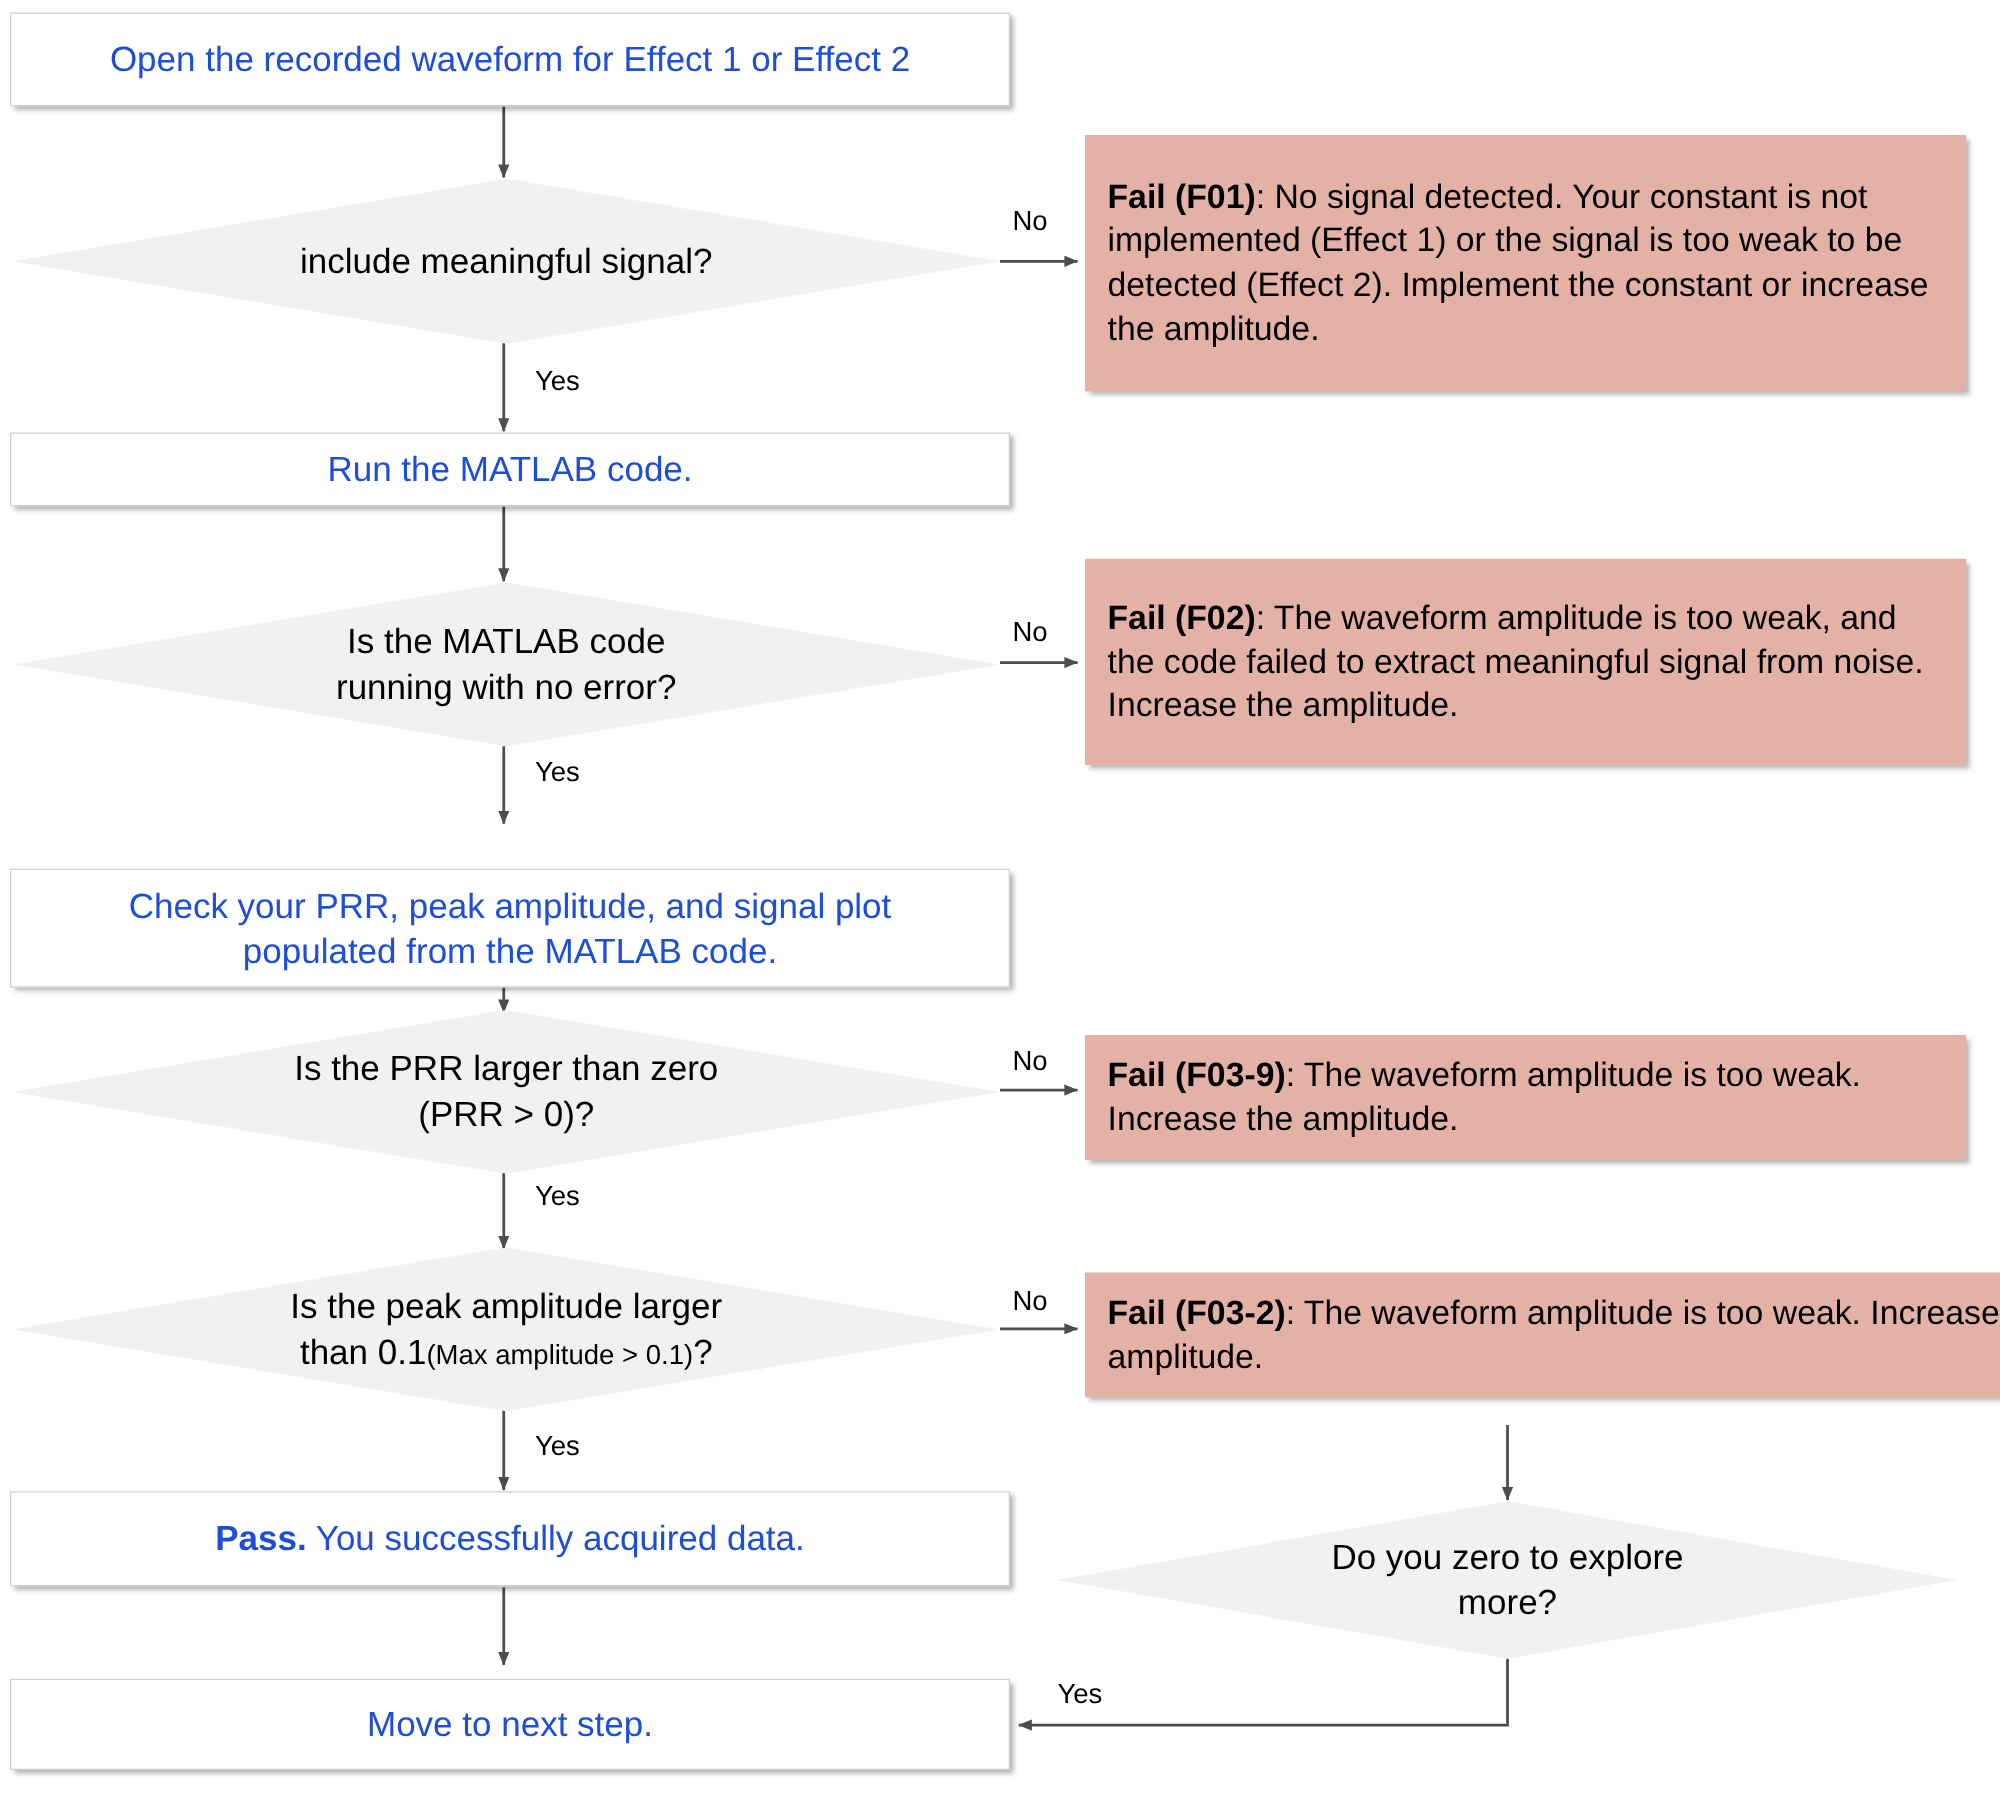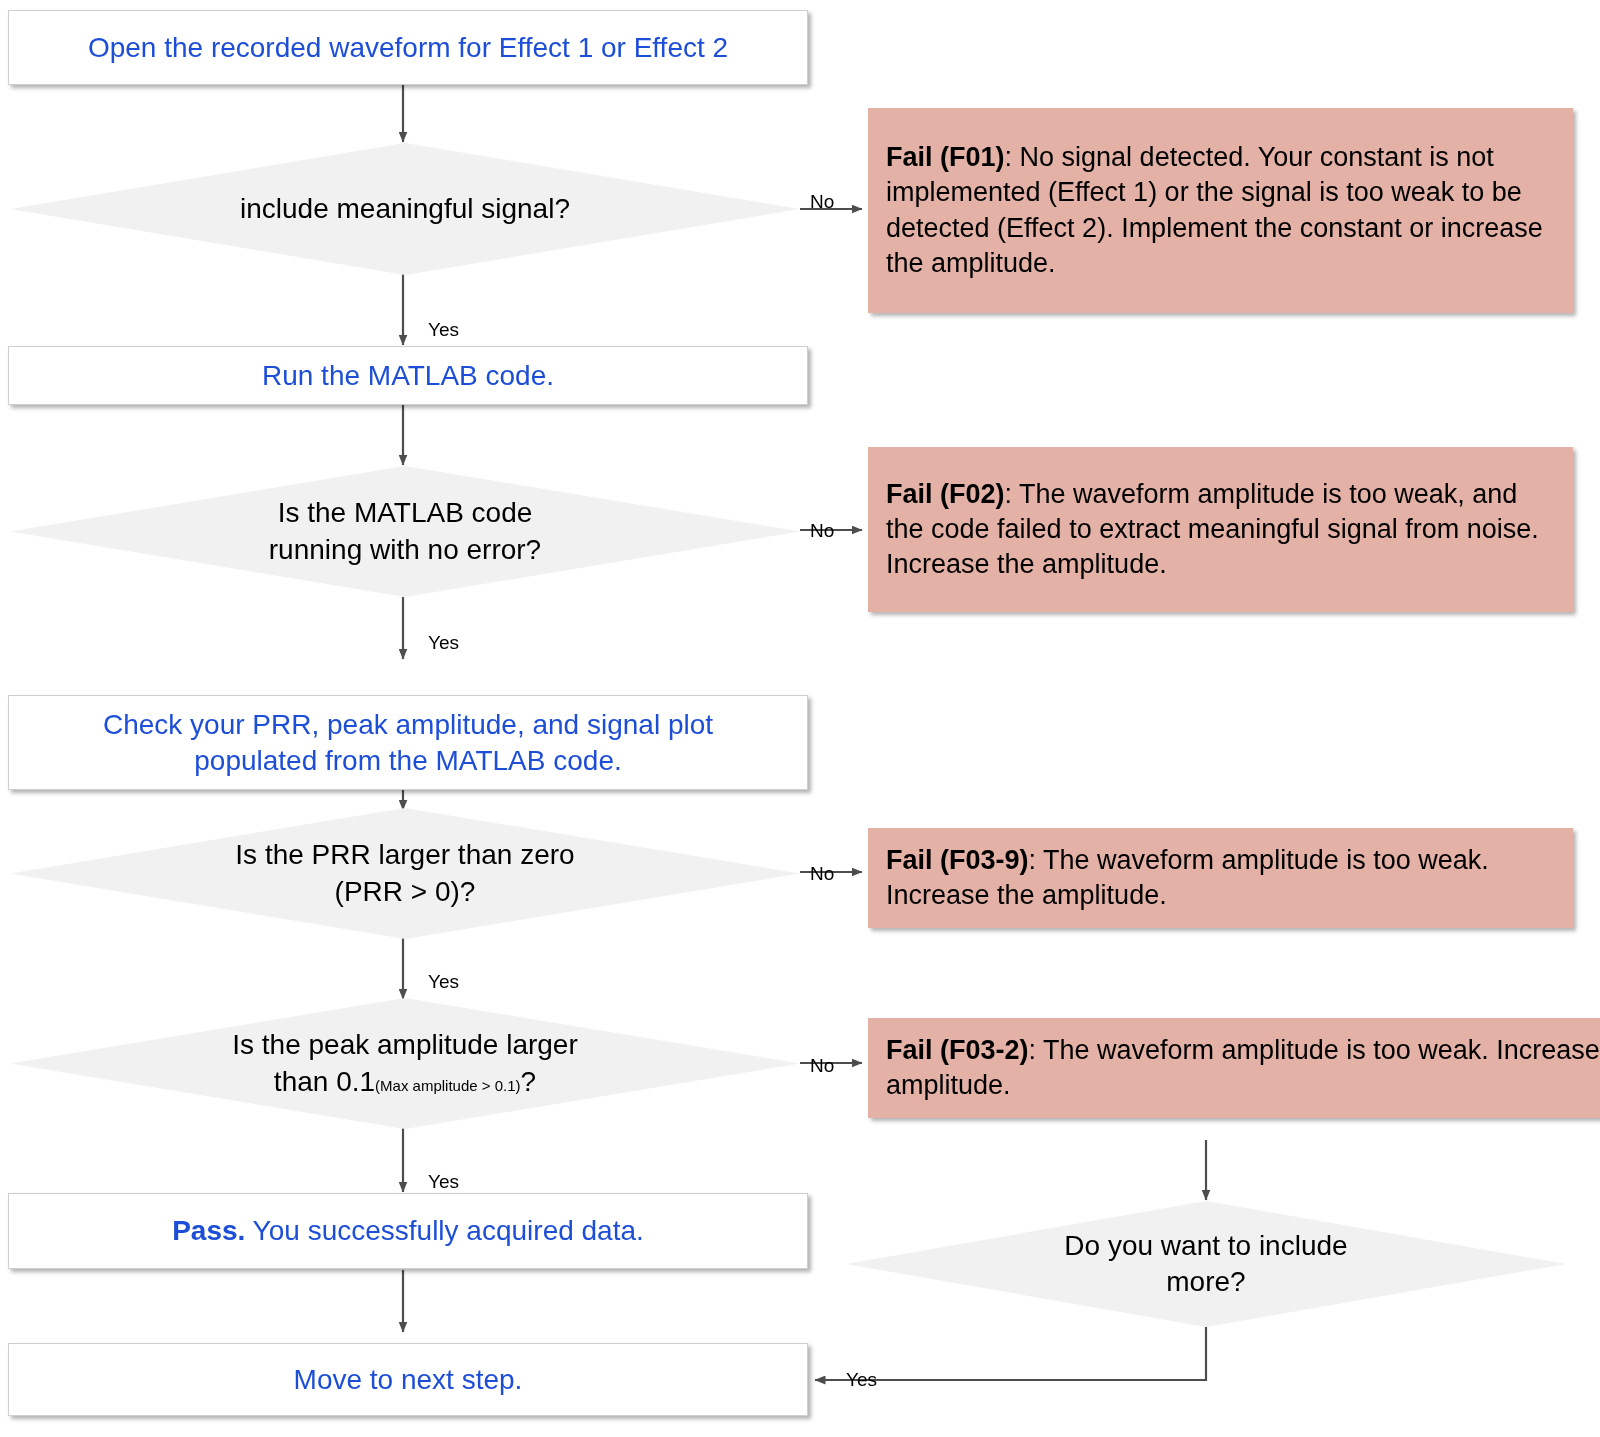--- a/index.html
+++ b/index.html
@@ -64,33 +64,32 @@
   }
   .dia .label {
     position: relative;
     z-index: 2;
     color: #000000;
     font-size: 28px;
     line-height: 1.30;
     width: 72%;
     text-align: center;
   }
-  .small { font-size: 15px; }
+  .small { font-size: 22px; }
 
   
   .conn { position: absolute; }
   .conn svg { display: block; overflow: visible; }
 
   .edge-label {
     position: absolute;
     color: #000000;
-    font-size: 19px;
+    font-size: 22px;
     line-height: 1;
     white-space: nowrap;
-    margin-top: 26px;
   }
 
   b { font-weight: bold; text-align: center; }
 </style>
 </head>
 <body>
 
 <div id="canvas">
 
   <div class="conn" style="left:0;top:0;width:1600px;height:1437px;">
@@ -215,21 +214,21 @@
     <span>
       <b>Pass.</b><span> You successfully acquired data.</span>
     </span>
   </div>
 
   <div class="node dia" style="left:846px;top:1201px;width:720px;height:126px;">
     <svg viewBox="0 0 720 126" preserveAspectRatio="none">
       <polygon points="360,0 720,63 360,126 0,63" fill="#f1f1f1"></polygon>
     </svg>
     <div class="label">
-      <div>Do you want to include</div>
+      <div>Do you zero to explore</div>
       <div>more?</div>
     </div>
   </div>
 
   <div class="node proc" style="left:8px;top:1343px;width:800px;height:73px;">
     <span>Move to next step.</span>
   </div>
 
   <div class="edge-label" style="left:810px;top:166px;">No</div>
   <div class="edge-label" style="left:428px;top:294px;">Yes</div>

